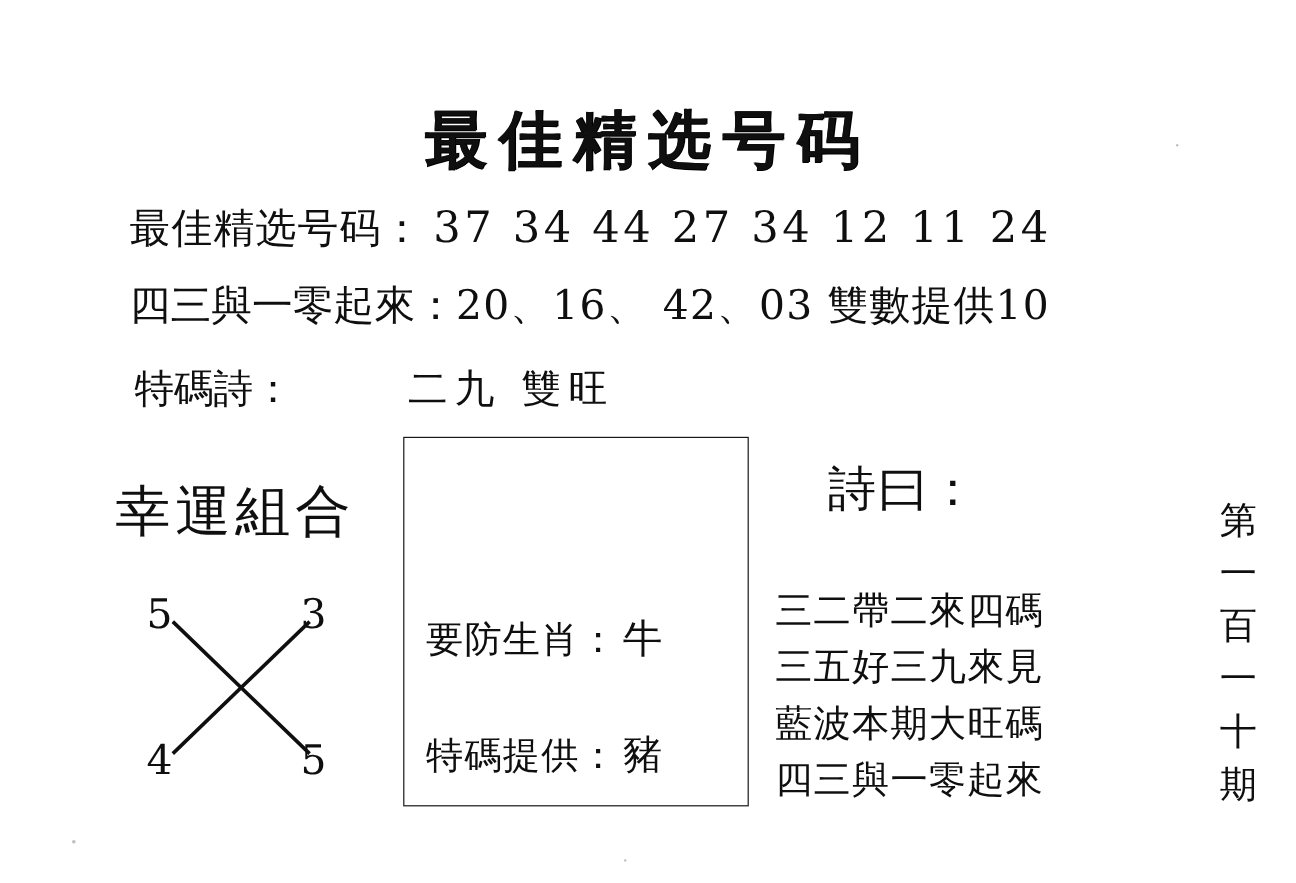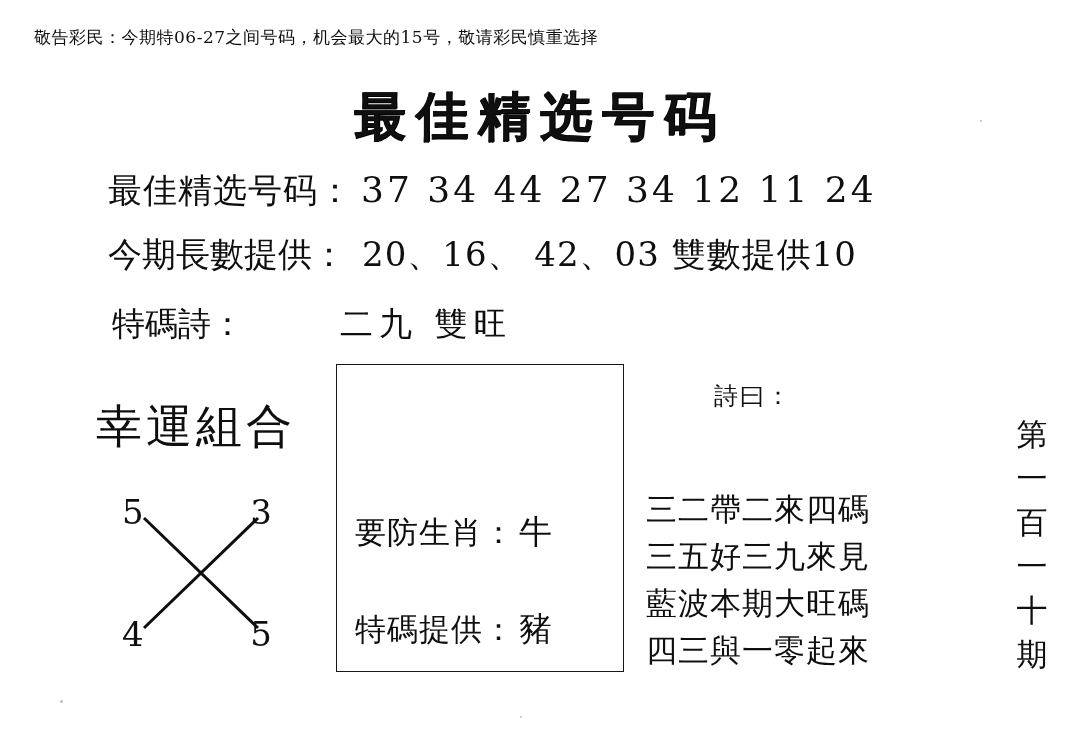--- a/index.html
+++ b/index.html
@@ -61,21 +61,21 @@
     margin-left: 8px;
   }
 
   .row-long {
     position: absolute;
     left: 108px;
     top: 232px;
     font-size: 34px;
     white-space: nowrap;
   }
-  .row-long .nums { letter-spacing: 1px; margin-left: 16px; }
+  .row-long .nums { letter-spacing: 1px; }
 
   .row-poem {
     position: absolute;
     left: 112px;
     top: 302px;
     font-size: 33px;
     white-space: nowrap;
   }
   .row-poem .poem-val {
     margin-left: 96px;
@@ -132,24 +132,23 @@
   .center-box .line .val {
     font-size: 33px;
     margin-left: 4px;
   }
 
   
   .poem-head {
     position: absolute;
     left: 690px;
     top: 380px;
-    font-size: 24px;
+    font-size: 40px;
     letter-spacing: 2px;
     white-space: nowrap;
-    margin-left: 24px;
   }
   .poem-lines {
     position: absolute;
     left: 646px;
     top: 486px;
     font-size: 31px;
     line-height: 47px;
     white-space: nowrap;
     letter-spacing: 1px;
   }
@@ -172,30 +171,29 @@
     position: absolute;
     background: #bdbdbd;
     border-radius: 50%;
   }
 </style>
 </head>
 <body>
 
 <div class="page">
 
-  <div class="notice">敬告彩民：今期特06-27之间号码，机会最大的15号，敬请彩民慎重选择</div>
 
   <div class="title">最佳精选号码</div>
 
   <div class="row-best">
     <span>最佳精选号码：</span><span class="nums">37 34 44 27 34 12 11 24</span>
   </div>
 
   <div class="row-long">
-    <span>今期長數提供：</span><span class="nums">20、16、 42、03 雙數提供10</span>
+    <span>四三與一零起來：</span><span class="nums">20、16、 42、03 雙數提供10</span>
   </div>
 
   <div class="row-poem">
     <span>特碼詩：</span><span class="poem-val">二九 雙旺</span>
   </div>
 
   <div class="lucky-label">幸運組合</div>
 
   <div class="cross-box">
     <span class="n n-tl">5</span>

